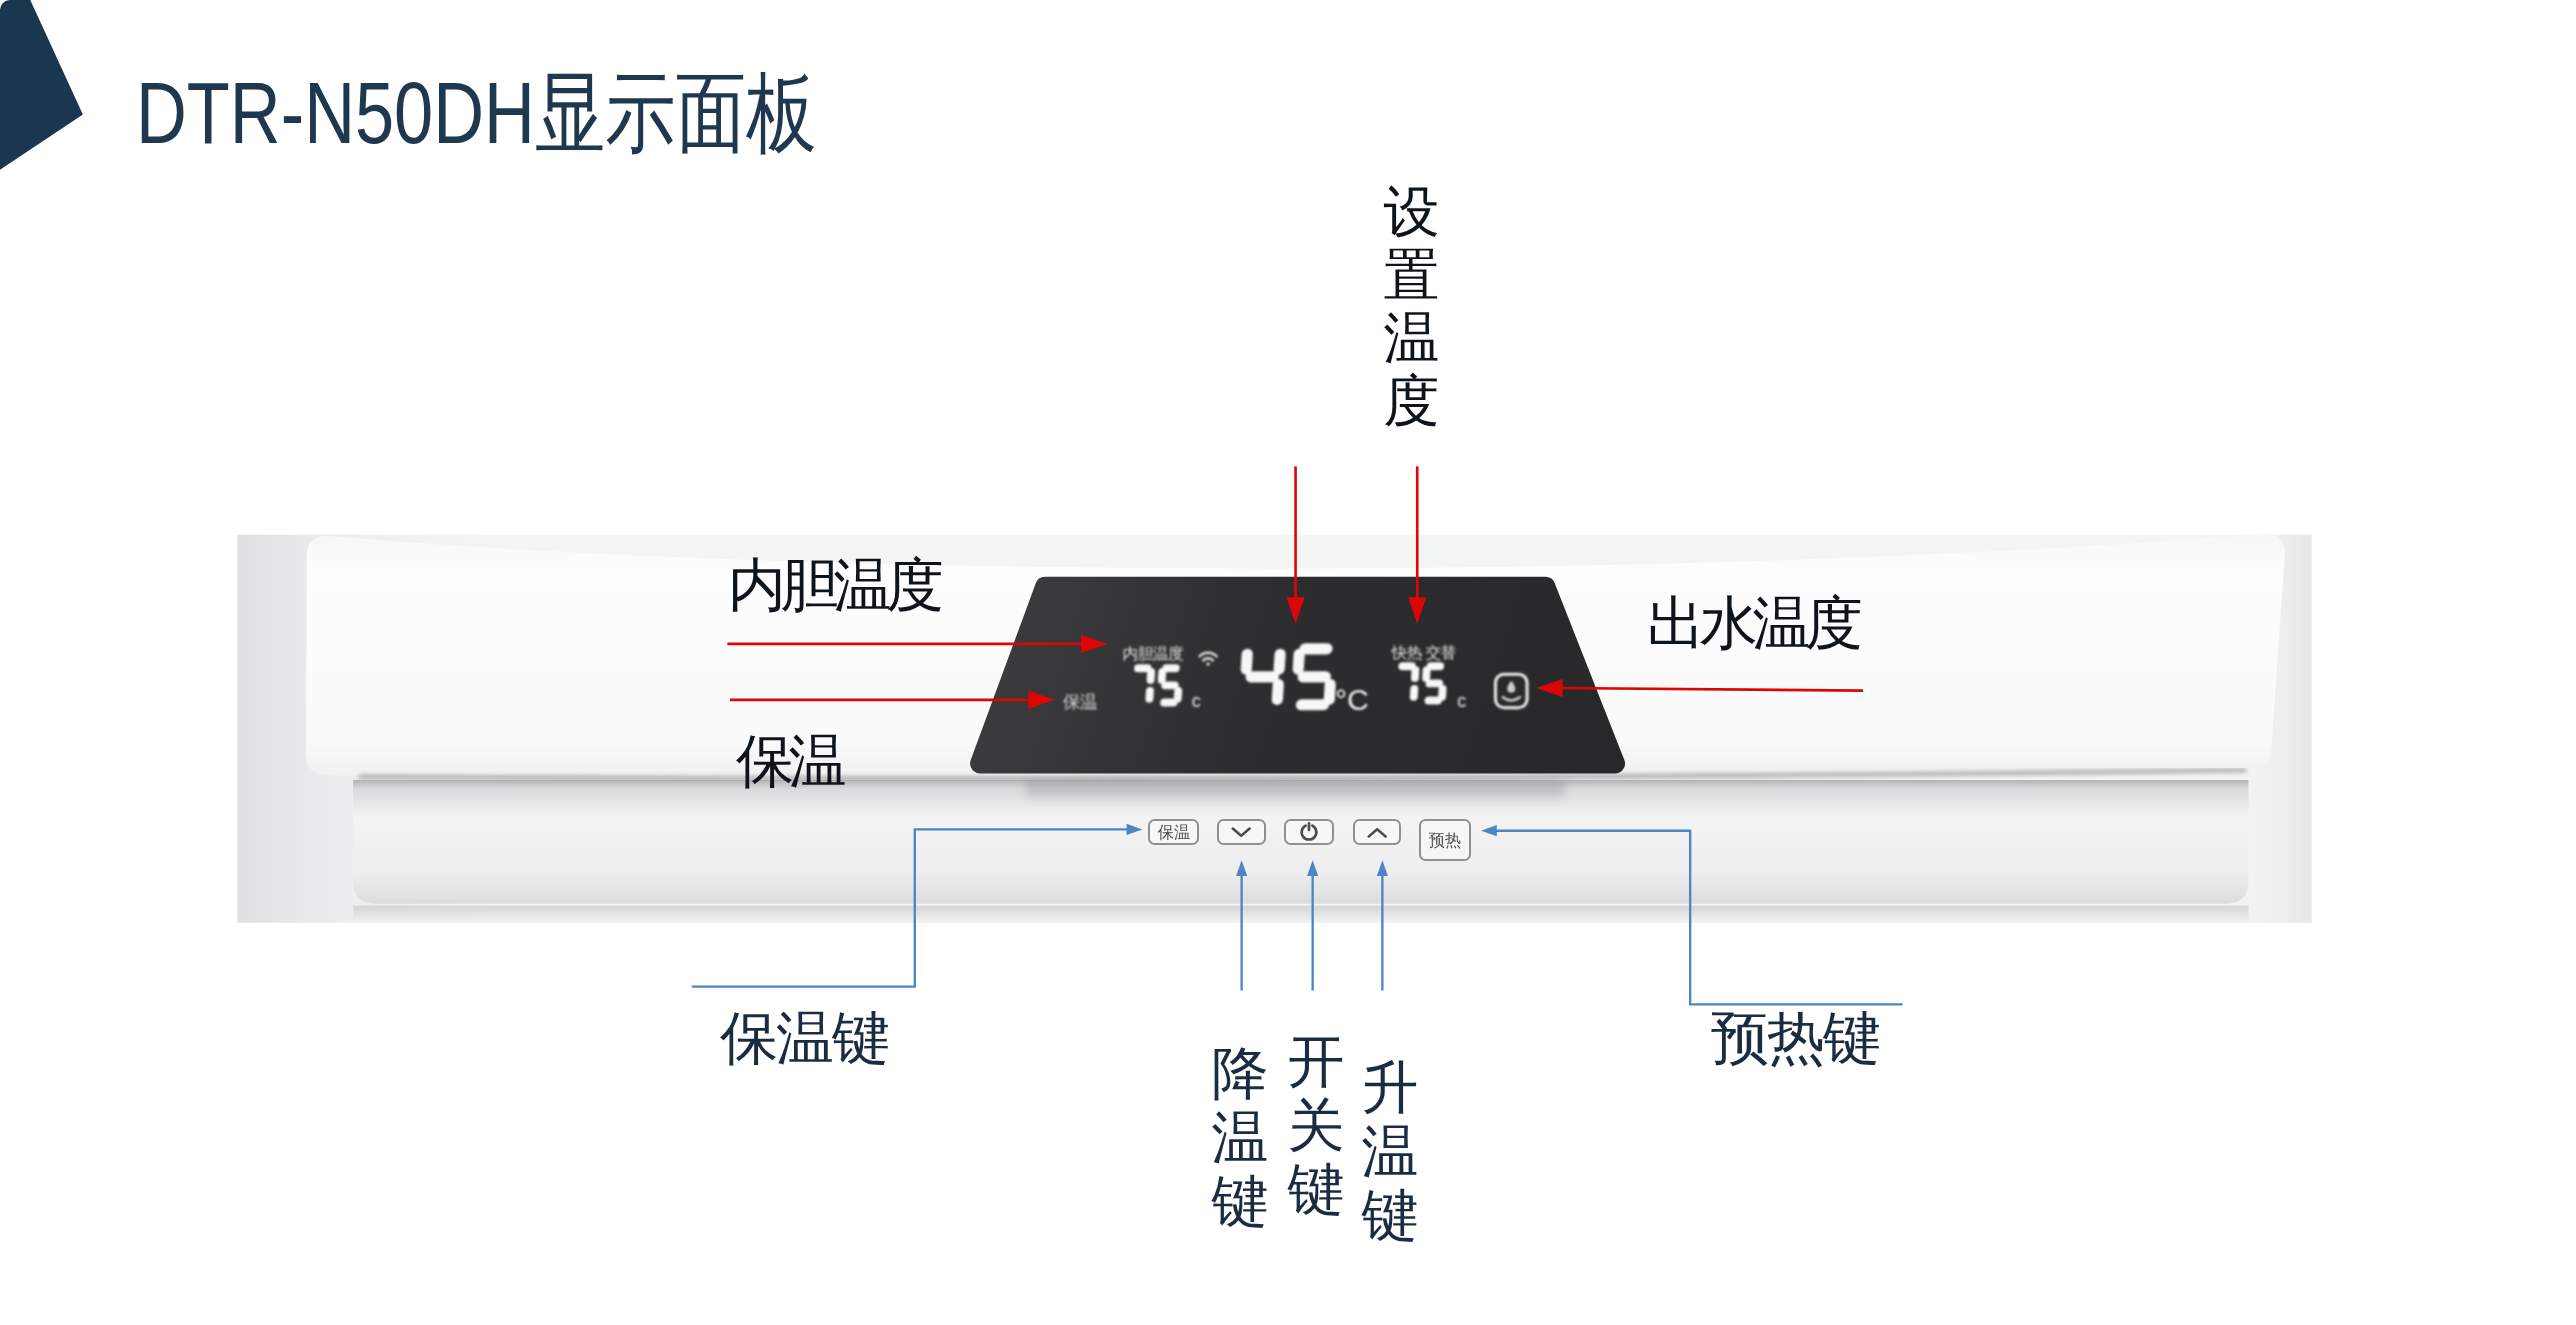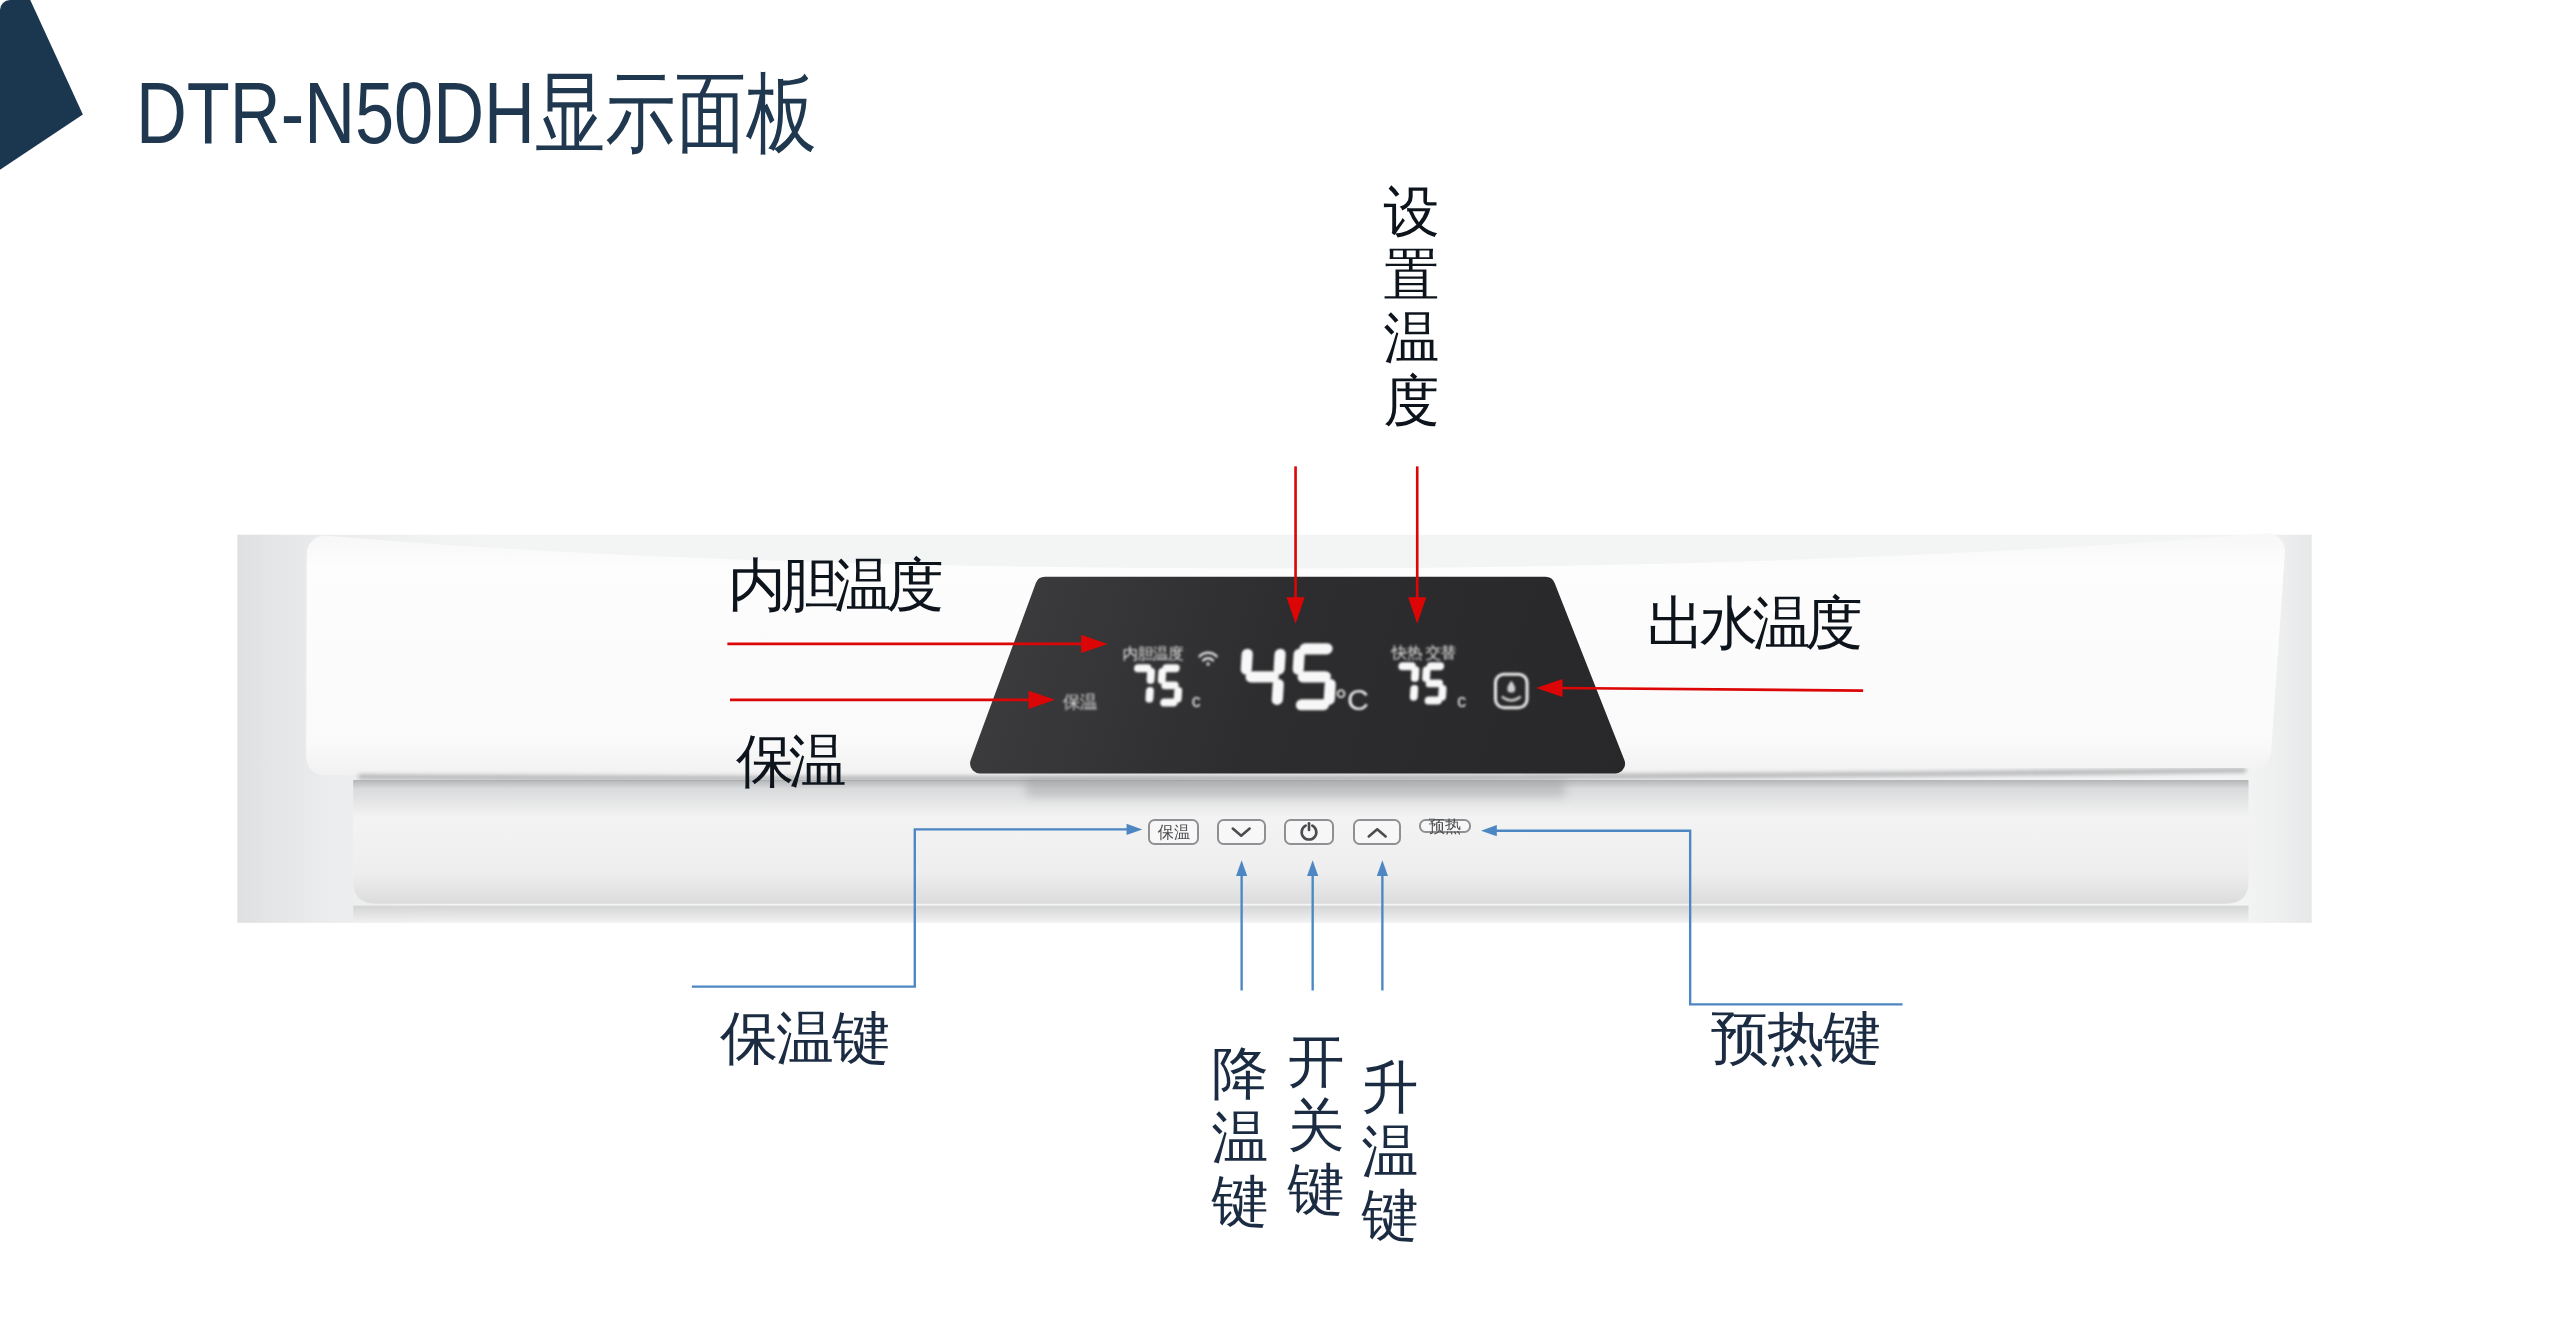--- a/index.html
+++ b/index.html
@@ -207,21 +207,21 @@
     <svg width="20" height="20" viewBox="0 0 30 30">
       <path d="M 10,5.5 A 11,11 0 1 0 20,5.5" fill="none" stroke="#4b4d50" stroke-width="4" stroke-linecap="round"></path>
       <line x1="15" y1="2" x2="15" y2="12" stroke="#4b4d50" stroke-width="4" stroke-linecap="round"></line>
     </svg>
   </div>
   <div class="devbtn" style="left:1353px;top:819px;width:48px;height:26px;">
     <svg width="22.4" height="13" viewBox="0 0 34 20">
       <polyline points="4,16 17,5 30,16" fill="none" stroke="#4b4d50" stroke-width="4" stroke-linecap="round" stroke-linejoin="round"></polyline>
     </svg>
   </div>
-  <div class="devbtn" style="left:1419px;top:819px;width:52px;height:14px;">
+  <div class="devbtn" style="left:1419px;top:819px;width:52px;height:42px;">
     <span class="t">预热</span>
   </div>
 
   <div class="lbl" style="left:728px;top:556px;">内胆温度</div>
   <div class="lbl" style="left:736px;top:732px;">保温</div>
   <div class="vlbl" style="left:1383px;top:180px;">设置温度</div>
   <div class="lbl" style="left:1647px;top:594px;">出水温度</div>
 
   <div class="klbl" style="left:720px;top:1009px;">保温键</div>
   <div class="vklbl" style="left:1211px;top:1029px;margin-top:12px;">降温键</div>

